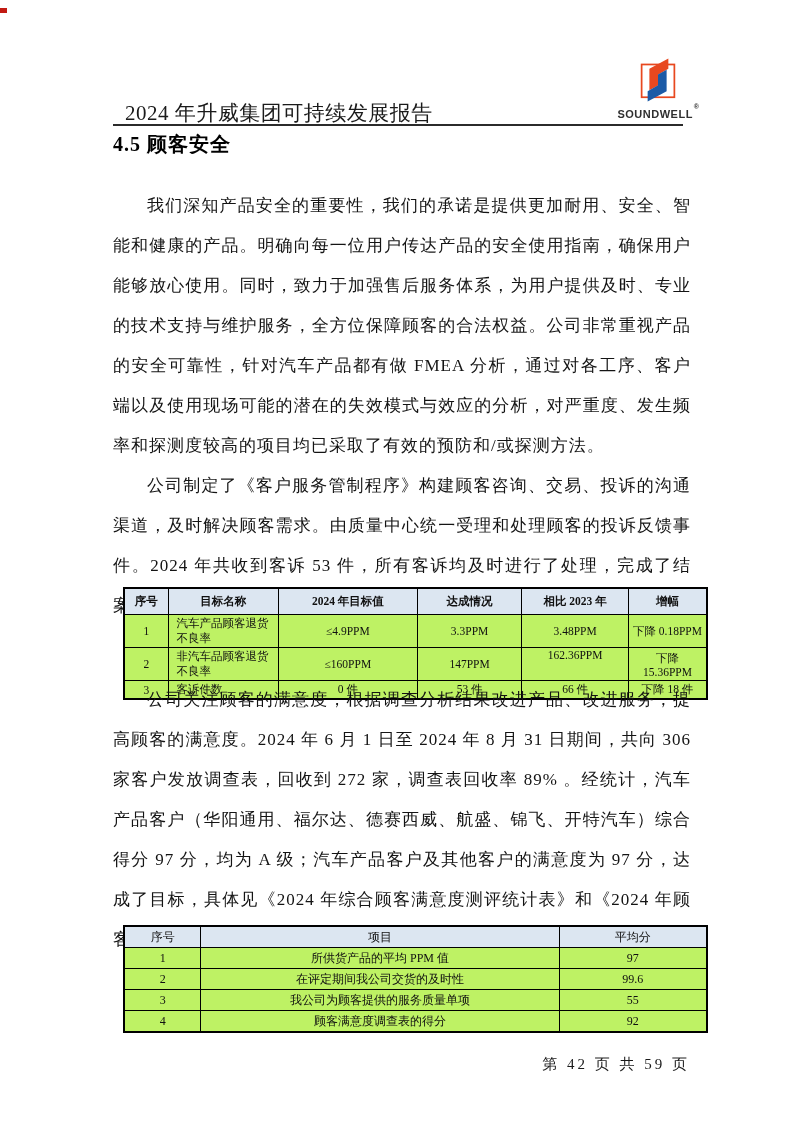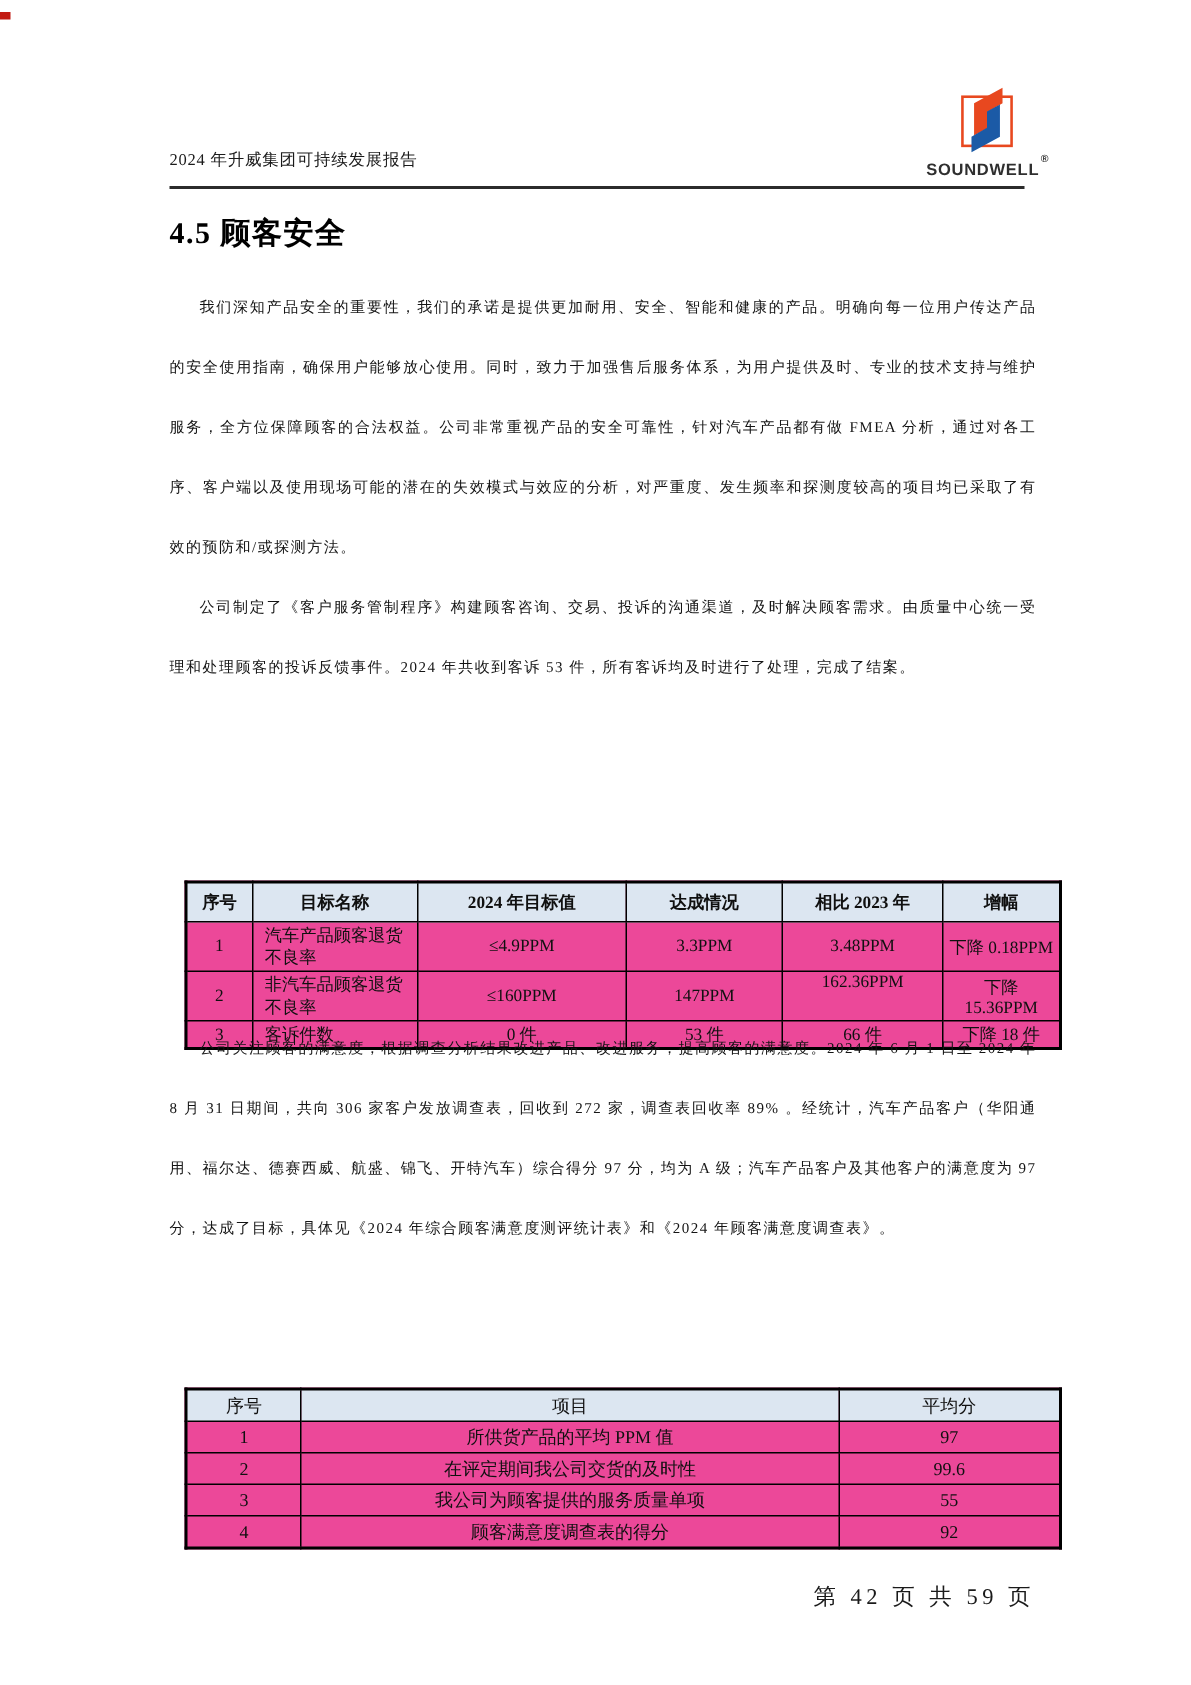--- a/index.html
+++ b/index.html
@@ -3,37 +3,37 @@
 <meta charset="utf-8">
 <style>
   html,body{margin:0;padding:0;}
   body{
     width:794px;height:1123px;position:relative;background:#ffffff;
     font-family:"Liberation Serif","DejaVu Serif",serif;color:#111;
     overflow:hidden;
   }
   .corner-mark{position:absolute;left:0;top:8px;width:7px;height:5px;background:#c21a12;}
   
-  .report-title{position:absolute;left:113px;top:99px;font-size:11px;color:#1a1a1a;letter-spacing:.5px;white-space:nowrap;}
+  .report-title{position:absolute;left:125px;top:99px;font-size:21px;color:#1a1a1a;letter-spacing:.5px;white-space:nowrap;}
   .header-rule{position:absolute;left:113px;top:124px;width:570px;border-top:2px solid #2b2b2b;}
   .brand{position:absolute;left:612px;top:55px;width:92px;text-align:center;}
   .brand-icon{display:block;margin:0 auto;}
   .brand-name{font-family:"Liberation Sans","DejaVu Sans",sans-serif;font-weight:bold;
     font-size:11px;color:#2f2f2f;letter-spacing:.5px;line-height:12px;position:relative;white-space:nowrap;}
   .brand-name sup{font-size:7px;position:relative;top:-4px;left:1px;}
   
-  .section-heading{position:absolute;left:113px;top:142px;font-size:20px;font-weight:bold;color:#000;letter-spacing:1px;}
+  .section-heading{position:absolute;left:113px;top:131px;font-size:20px;font-weight:bold;color:#000;letter-spacing:1px;}
   
   .para-block{position:absolute;left:113px;width:578px;}
   .para-block-a{top:186px;}
   .para-block-b{top:680px;}
-  .para-block p{margin:0;font-size:10px;line-height:40px;letter-spacing:1px;
+  .para-block p{margin:0;font-size:17px;line-height:40px;letter-spacing:1px;
     text-align:justify;text-indent:2em;color:#141414;}
   
-  table{border-collapse:collapse;position:absolute;left:123px;background:#ec4899;}
+  table{border-collapse:collapse;position:absolute;left:123px;background:#bef264;}
   table,th,td{border:1px solid #000;}
   table{border:2px solid #000;}
   th,td{padding:1px 3px;text-align:center;vertical-align:middle;color:#101010;}
   .target-table{top:587px;width:585px;font-size:11.5px;}
   .target-table th{background:#dce6f1;font-weight:bold;font-size:11.5px;height:23px;}
   .target-table td{height:18px;}
   .target-table tr.row-tall td{height:23px;}
   .target-table tr.row-short td{height:15px;}
   .target-table td.cell-left{text-align:left;padding-left:8px;}
   .target-table td.vtop{vertical-align:top;font-family:Liberation Serif, serif;}

